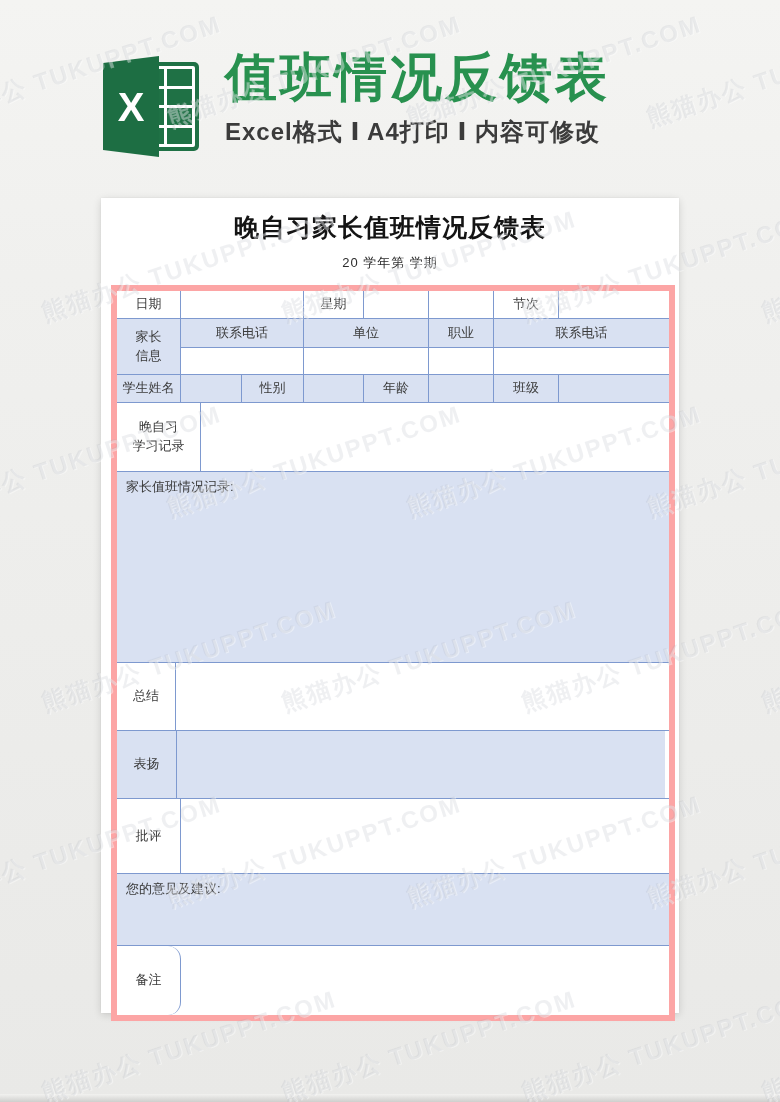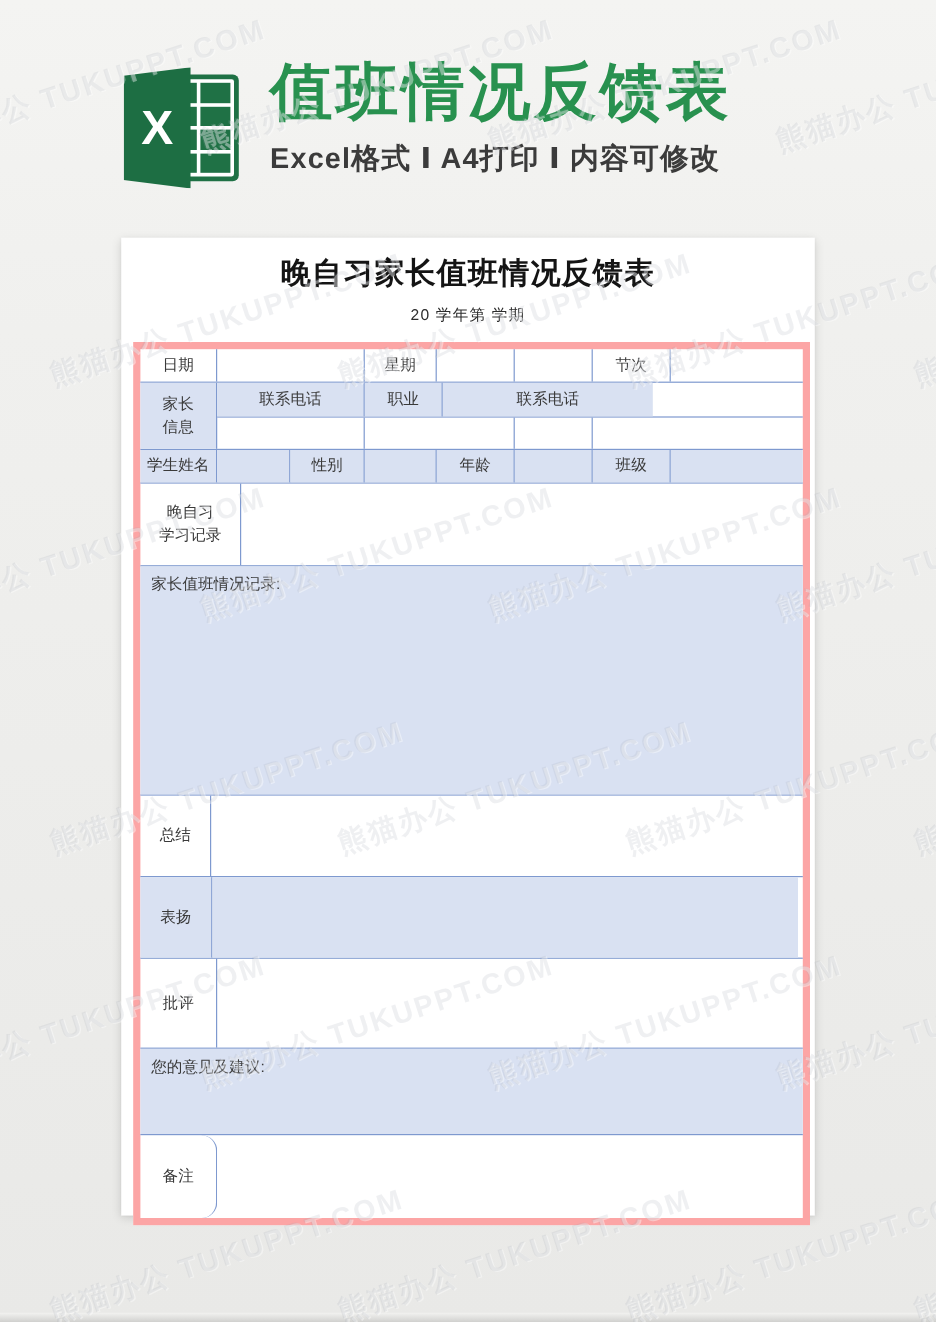--- a/index.html
+++ b/index.html
@@ -108,20 +108,21 @@
       <div class="trow" style="height:55px;">
         <div class="cell blue" style="width:64px;">
           <span>
             <span>家长</span><br>
             <span>信息</span>
           </span>
         </div>
         <div class="subcol" style="width:488px;">
           <div class="subrow top" style="height:28px;">
             <div class="cell blue" style="width:123px;height:28px;">联系电话</div>
+            <div class="cell blue" style="width:125px;height:28px;">单位</div>
             <div class="cell blue" style="width:65px;height:28px;">职业</div>
             <div class="cell blue" style="width:175px;height:28px;">联系电话</div>
           </div>
           <div class="subrow" style="height:27px;">
             <div class="cell" style="width:123px;height:26px;"></div>
             <div class="cell" style="width:125px;height:26px;"></div>
             <div class="cell" style="width:65px;height:26px;"></div>
             <div class="cell" style="width:175px;height:26px;"></div>
           </div>
         </div>

